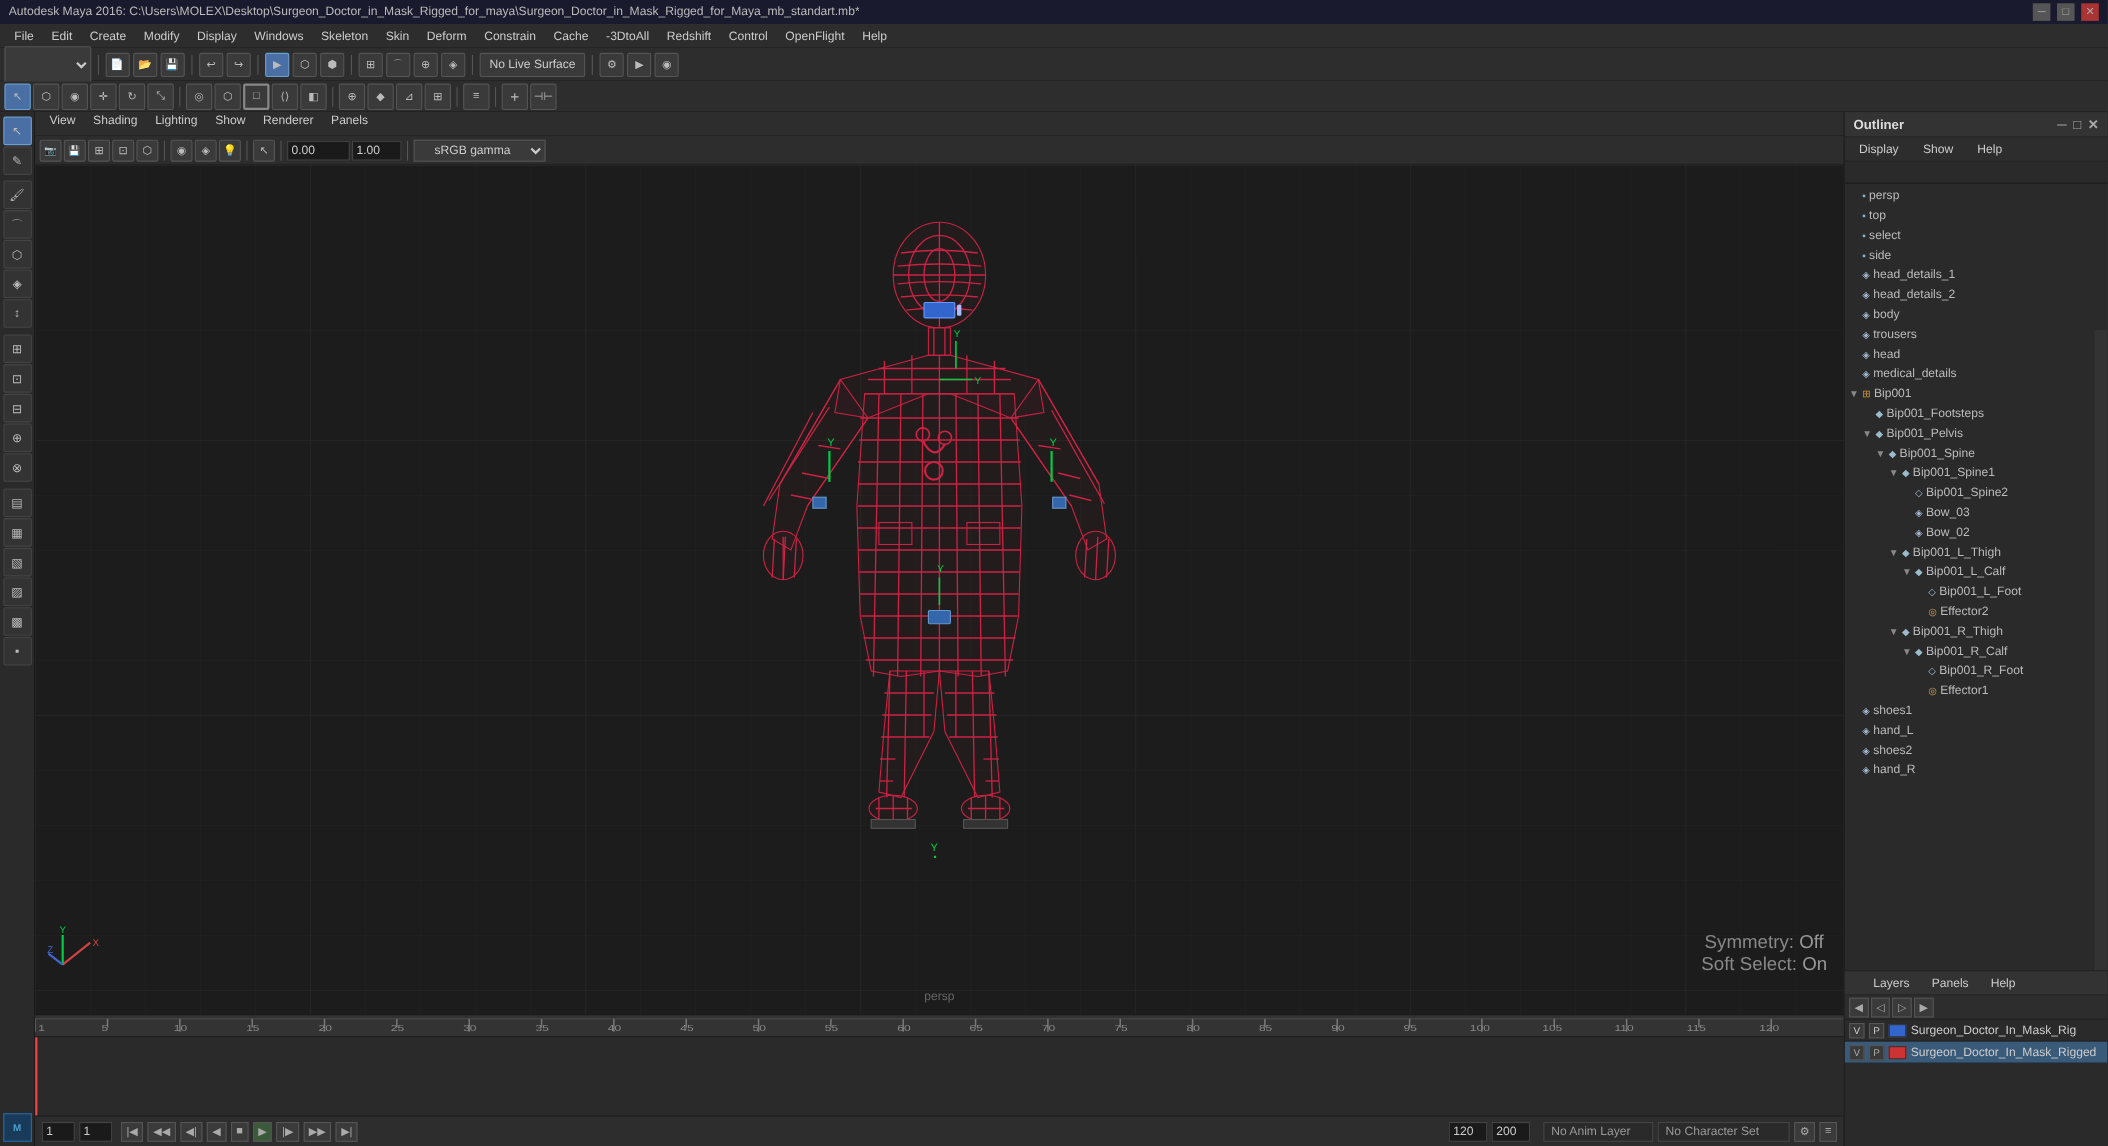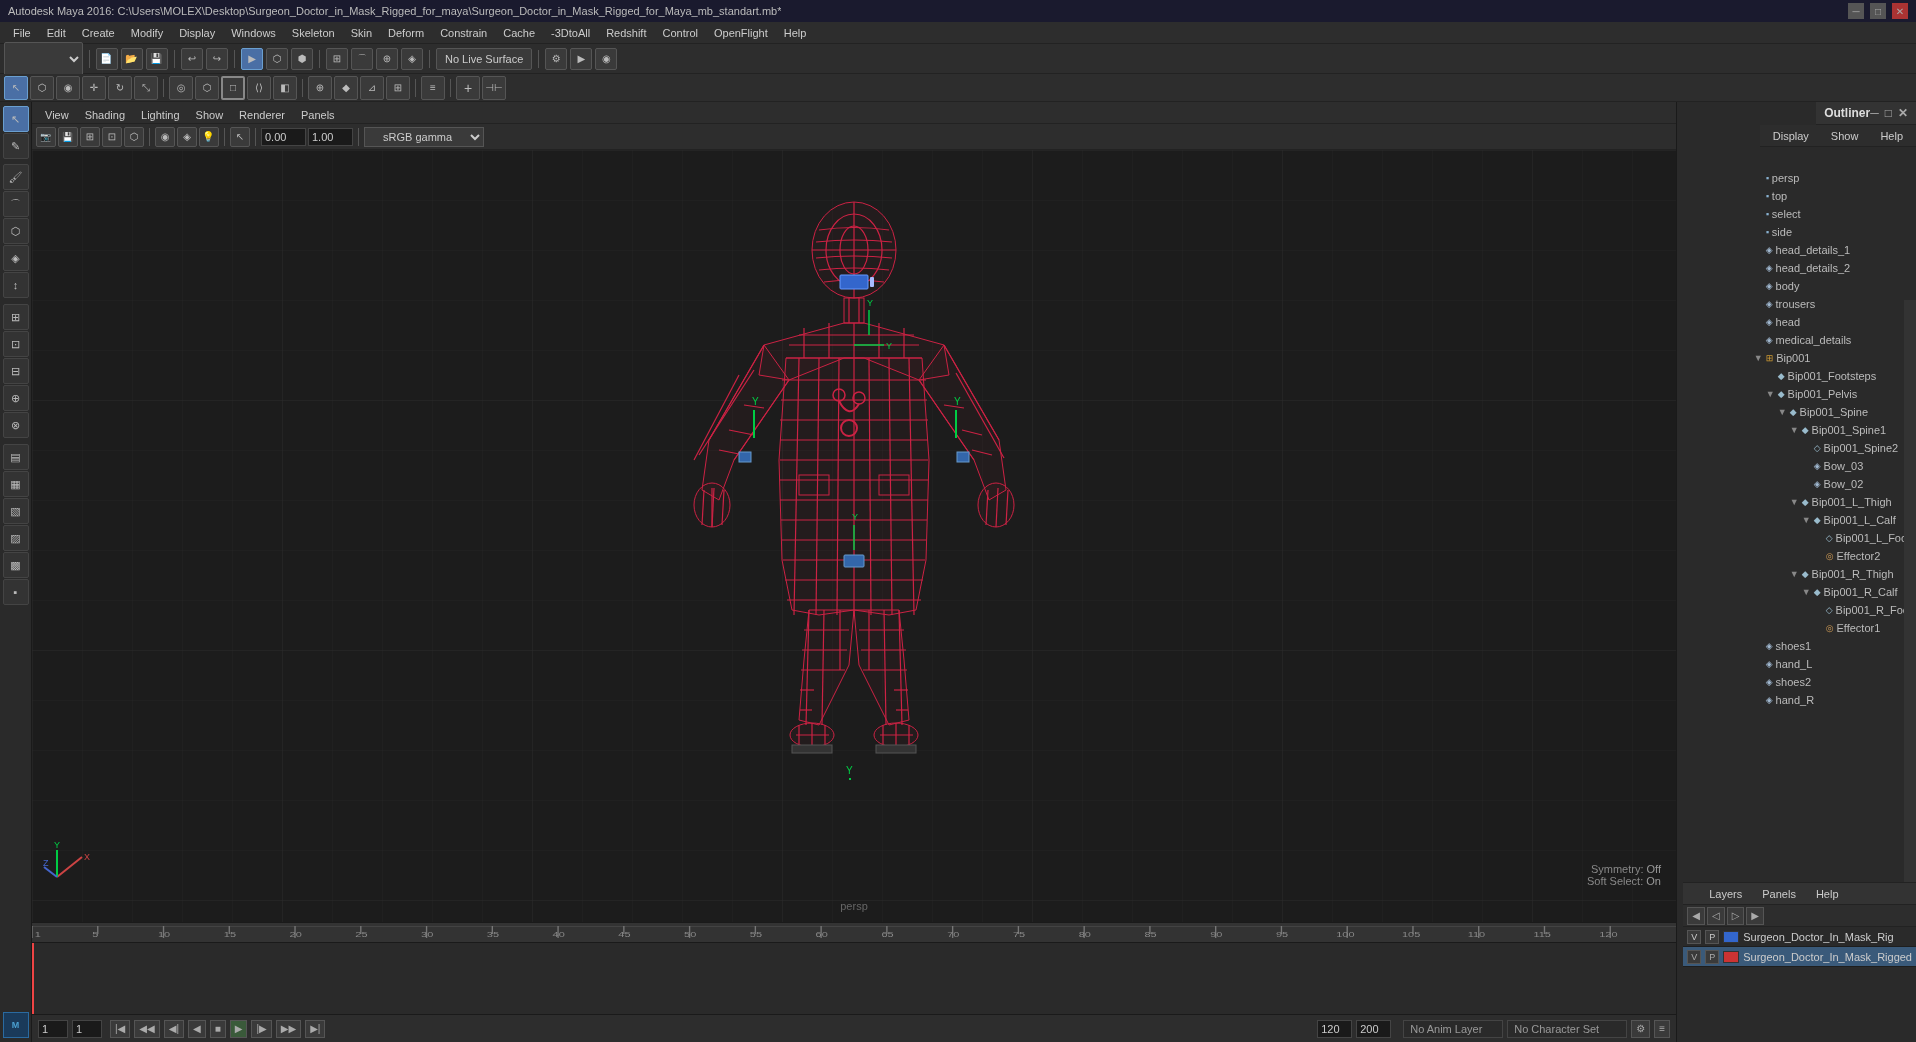--- a/index.html
+++ b/index.html
@@ -88,21 +88,21 @@
       font-size: 11px;
       height: 22px;
       padding: 0 8px;
       display: flex; align-items: center;
       border-radius: 2px;
     }
     #viewport-menubar {
       background: #2d2d2d;
       height: 22px;
       display: flex;
-      align-items: flex-end;
+      align-items: flex-start;
       padding: 0 6px;
       gap: 2px;
       border-bottom: 1px solid #222;
     }
     #viewport-toolbar {
       background: #2d2d2d;
       height: 26px;
       display: flex;
       align-items: center;
       padding: 0 4px;
@@ -272,21 +272,20 @@
       flex: 1;
       display: flex;
       flex-direction: column;
     }
     #right-panel {
       width: 240px;
       background: #2a2a2a;
       border-left: 1px solid #1a1a1a;
       display: flex;
       flex-direction: column;
-      align-items: flex-end;
     }
     #viewport-main {
       flex: 1;
       position: relative;
       background: #1c1c1c;
       overflow: hidden;
     }
     #bottom-section {
       height: 120px;
       background: #2a2a2a;
@@ -433,21 +432,21 @@
         <div class="tb-btn" style="width:20px; height:20px;">⊞</div>
         <div class="tb-btn" style="width:20px; height:20px;">⊡</div>
         <div class="tb-btn" style="width:20px; height:20px;">⬡</div>
         <div class="tb-sep"></div>
         <div class="tb-btn" style="width:20px; height:20px;">◉</div>
         <div class="tb-btn" style="width:20px; height:20px;">◈</div>
         <div class="tb-btn" style="width:20px; height:20px;">💡</div>
         <div class="tb-sep"></div>
         <div class="tb-btn" style="width:20px; height:20px;">↖</div>
         <div class="tb-sep"></div>
-        <input type="text" class="input-field" value="0.00" style="width: 45px;">
+        <input type="text" class="input-field" value="0.00" style="width: 57px;">
         <input type="text" class="input-field" value="1.00" style="width: 45px;">
         <div class="tb-sep"></div>
         <select class="srgb-select">
           <option>sRGB gamma</option>
           <option>Linear</option>
         </select>
       </div>
 
       <div id="viewport-main">
 
@@ -630,21 +629,21 @@
           <line x1="206" y1="625" x2="206" y2="598" stroke="#00cc44" stroke-width="2"></line>
           <text x="202" y="594" fill="#00cc44" font-size="10" font-family="Arial">Y</text>
           <line x1="206" y1="625" x2="185" y2="608" stroke="#4466cc" stroke-width="2"></line>
 
           <line x1="210" y1="165" x2="240" y2="165" stroke="#00cc44" stroke-width="1.5"></line>
           <text x="242" y="169" fill="#00cc44" font-size="9" font-family="Arial">Y</text>
           <line x1="225" y1="155" x2="225" y2="130" stroke="#00cc44" stroke-width="1.5"></line>
           <text x="223" y="126" fill="#00cc44" font-size="9" font-family="Arial">Y</text>
         </svg>
 
-        <div style="position:absolute; bottom:35px; right:15px; text-align:right; font-size:11px; color:#888;">
+        <div style="position:absolute; bottom:35px; right:15px; text-align:center; font-size:17px; color:#888;">
           <div><span>Symmetry:</span>&nbsp;<span style="color:#999;">Off</span></div>
           <div><span>Soft Select:</span>&nbsp;<span style="color:#999;">On</span></div>
         </div>
 
         <svg style="position:absolute; bottom:30px; left:10px; width:50px; height:50px;">
           <line x1="15" y1="35" x2="40" y2="15" stroke="#cc4444" stroke-width="2"></line>
           <line x1="15" y1="35" x2="15" y2="8" stroke="#00cc44" stroke-width="2"></line>
           <line x1="15" y1="35" x2="2" y2="25" stroke="#4466cc" stroke-width="2"></line>
           <text x="42" y="18" fill="#cc4444" font-size="9">X</text>
           <text x="12" y="6" fill="#00cc44" font-size="9">Y</text>

